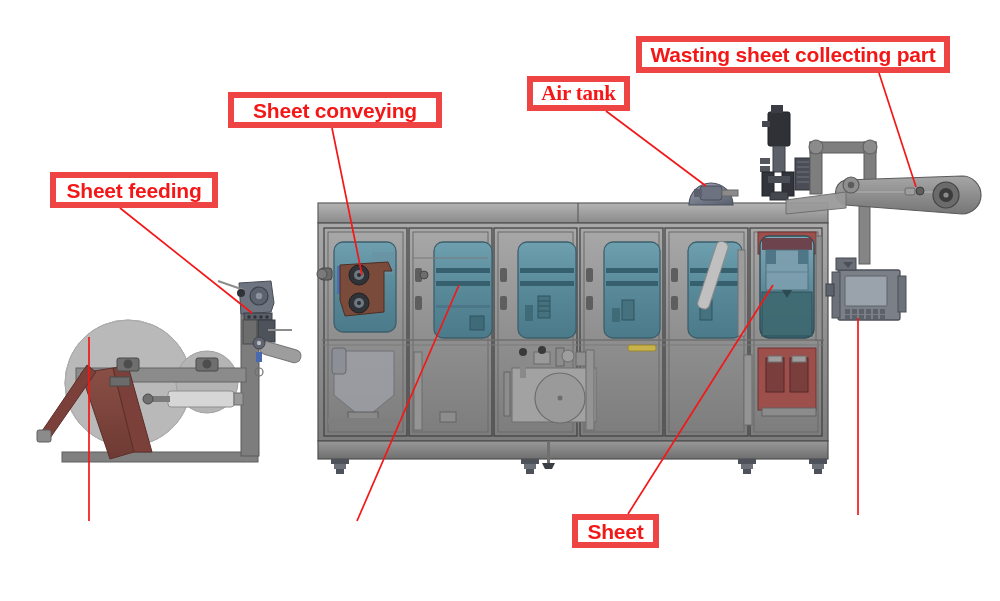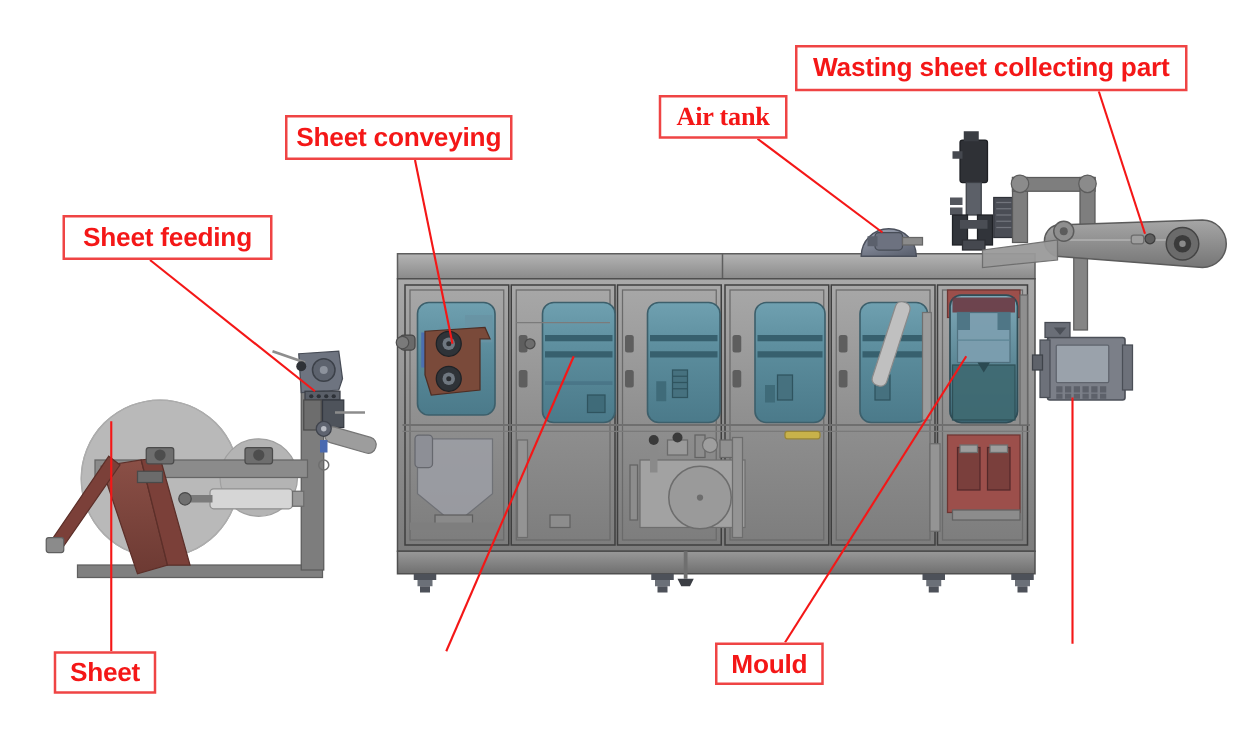--- a/index.html
+++ b/index.html
@@ -21,21 +21,21 @@
   #diagram-svg {
     position: absolute;
     left: 0;
     top: 0;
     width: 1000px;
     height: 601px;
   }
   .callout {
     position: absolute;
     box-sizing: border-box;
-    border: 2px solid #ef4444;
+    border: 6px solid #ef4444;
     background: #ffffff;
     color: #f41717;
     font-family: "Liberation Sans", sans-serif;
     font-weight: bold;
     font-size: 21px;
     line-height: 1;
     letter-spacing: -0.2px;
     display: flex;
     align-items: center;
     justify-content: center;
@@ -408,31 +408,28 @@
   </svg>
 
   <div class="callout" style="left:636px; top:36px; width:314px; height:37px;">
     <span>Wasting sheet collecting part</span>
   </div>
 
   <div class="callout" style="left:527px; top:76px; width:103px; height:35px;font-family:Liberation Serif, serif;">
     <span>Air tank</span>
   </div>
 
-  <div class="callout" style="left:228px; top:92px; width:182px; height:36px;">
+  <div class="callout" style="left:228px; top:92px; width:214px; height:36px;">
     <span>Sheet conveying</span>
   </div>
 
   <div class="callout" style="left:50px; top:172px; width:168px; height:36px;">
     <span>Sheet feeding</span>
   </div>
 
-  <div class="callout" style="left:43px; top:521px; width:82px; height:34px;">
+
+
+  <div class="callout" style="left:572px; top:514px; width:87px; height:34px;">
     <span>Sheet</span>
   </div>
 
 
-  <div class="callout" style="left:572px; top:514px; width:87px; height:34px;">
-    <span>Mould</span>
-  </div>
-
-
 </div>
 
 </body></html>

